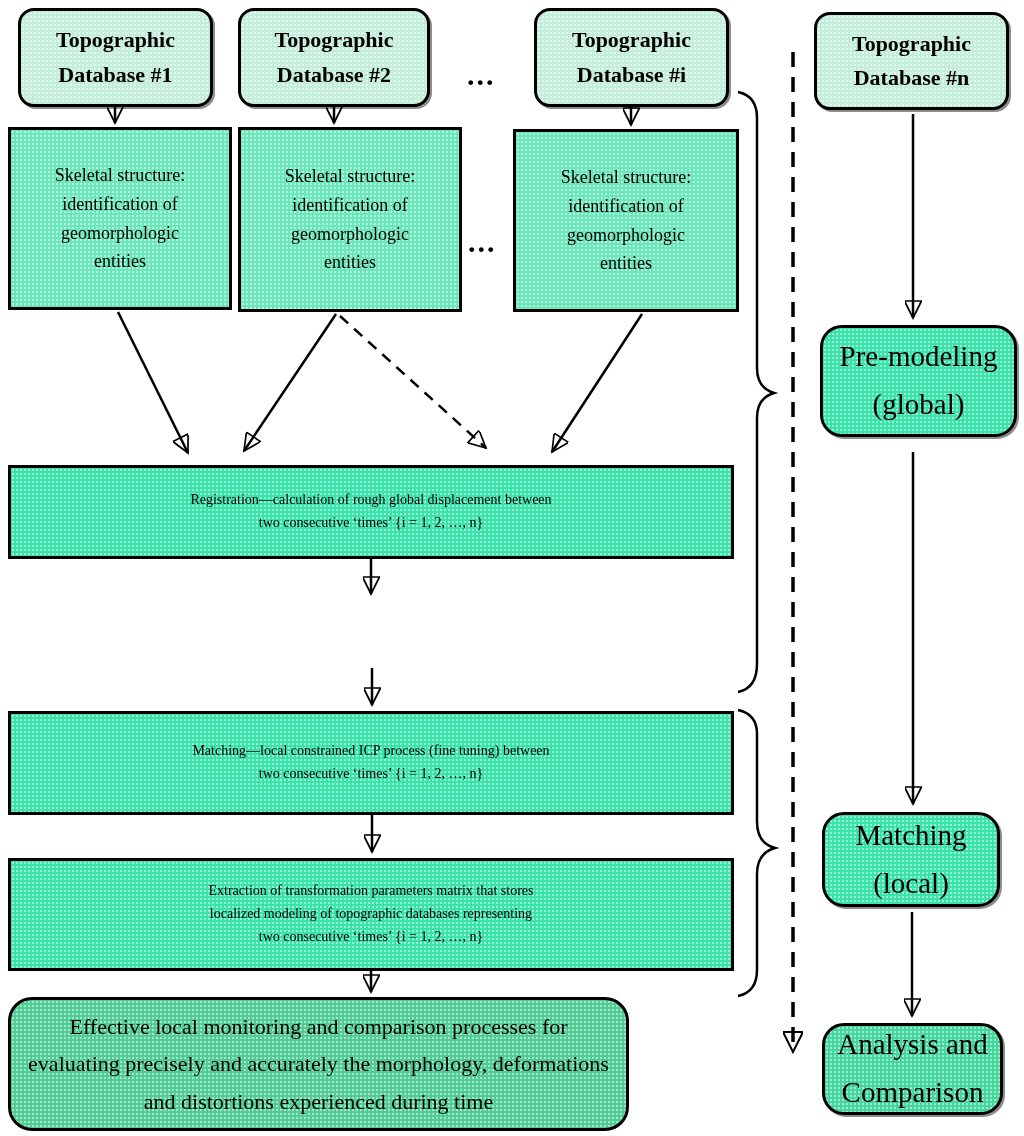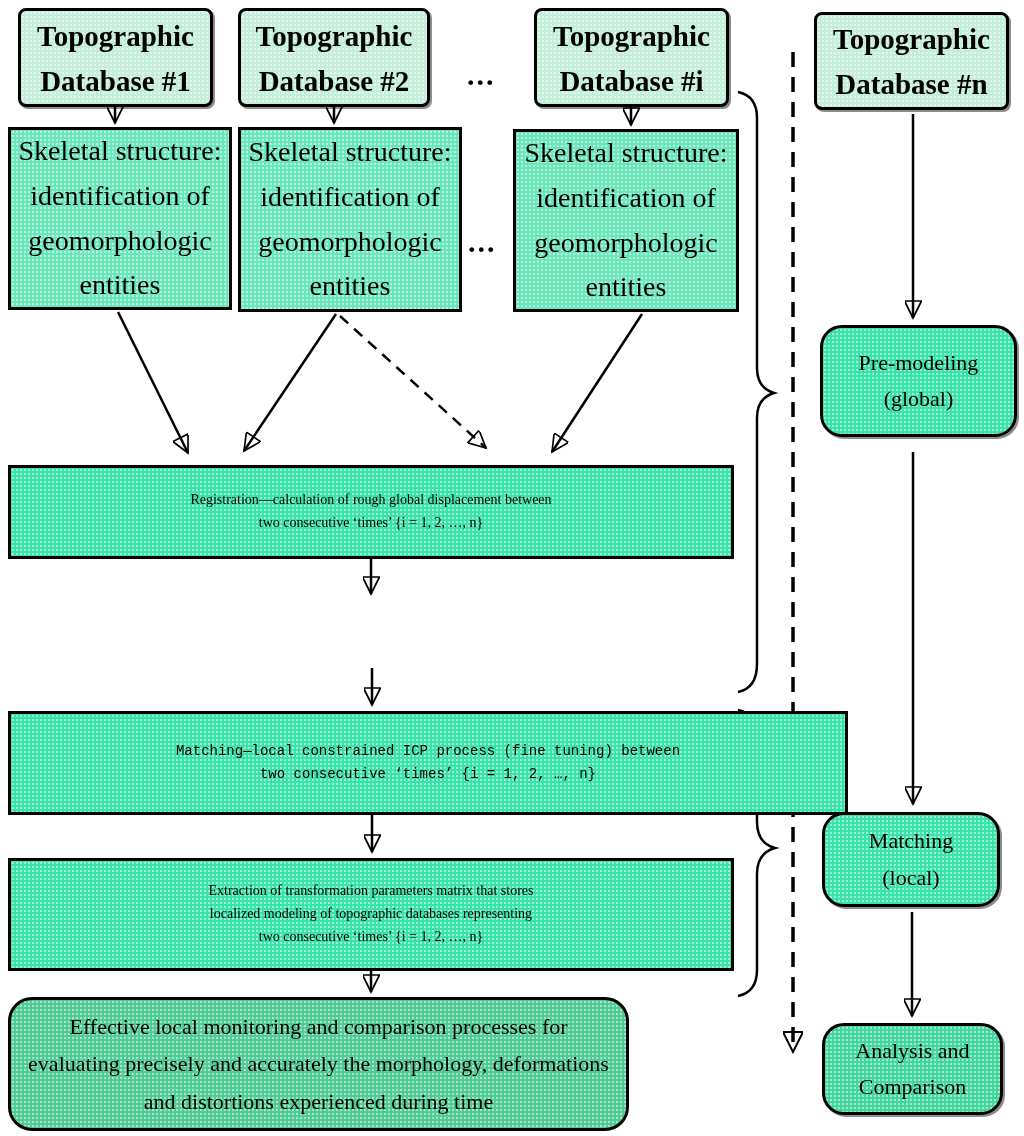--- a/index.html
+++ b/index.html
@@ -25,50 +25,49 @@
     box-sizing:border-box;
     border:3px solid var(--c-border);
     display:flex;align-items:center;justify-content:center;
     text-align:center;
     white-space:pre-line;
     background-image:radial-gradient(circle, rgba(255,255,255,0.5) 0.8px, rgba(255,255,255,0) 1.6px);
     background-size:4px 4px;
   }
   .db{
     background-color:var(--c-db);
-    border-radius:8px;
+    border-radius:16px;
     font-weight:bold;
-    font-size:29px;line-height:1.55;
+    font-size:22px;line-height:1.55;
     box-shadow:2px 2px 0 rgba(0,0,0,0.45);
-    align-items:flex-end;
   }
-  .skel{background-color:var(--c-skel);font-size:28px;line-height:1.6;}
+  .skel{background-color:var(--c-skel);font-size:18px;line-height:1.6;}
   .proc{background-color:var(--c-proc);font-size:14px;line-height:1.62;}
   .side{
     background-color:var(--c-proc);
     border-radius:22px;
-    font-size:22px;line-height:1.65;
+    font-size:29px;line-height:1.65;
     box-shadow:2px 2px 0 rgba(0,0,0,0.45);
   }
   .analysis{background-color:var(--c-analysis);}
   .result{
     background-color:var(--c-result);
     border-radius:24px;
     font-size:22px;line-height:1.7;
   }
   #db1{left:18px;top:8px;width:195px;height:99px;}
   #db2{left:238px;top:8px;width:192px;height:99px;}
   #dbi{left:534px;top:8px;width:195px;height:99px;}
   #dbn{left:814px;top:12px;width:195px;height:98px;}
   #s1{left:8px;top:127px;width:224px;height:183px;}
   #s2{left:238px;top:127px;width:224px;height:185px;}
   #s3{left:513px;top:129px;width:226px;height:183px;}
   #registration{left:8px;top:465px;width:726px;height:94px;}
   #framework{left:8px;top:600px;width:726px;height:68px;}
-  #matching{left:8px;top:711px;width:840px;height:104px;font-family:Liberation Mono, monospace;}
+  #matching{left:8px;top:711px;width:726px;height:104px;}
   #extraction{left:8px;top:858px;width:726px;height:113px;justify-content:center;}
   #monitoring{left:8px;top:997px;width:621px;height:134px;}
   #premodeling{left:820px;top:325px;width:197px;height:112px;}
   #matchingLocal{left:822px;top:812px;width:178px;height:95px;}
   #analysisBox{left:822px;top:1023px;width:181px;height:92px;}
   .ellipsis{
     position:absolute;
     font-weight:bold;font-size:30px;letter-spacing:2px;
     line-height:1;
   }

